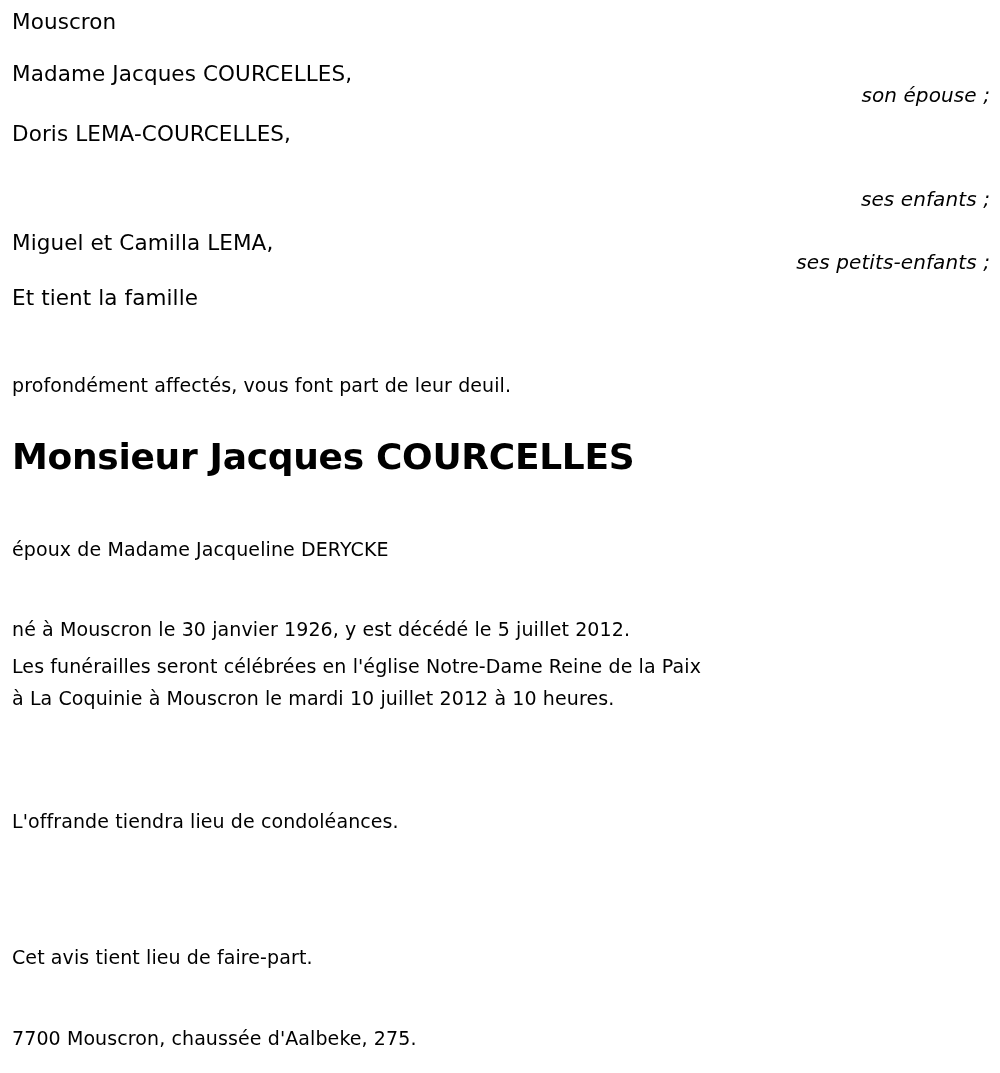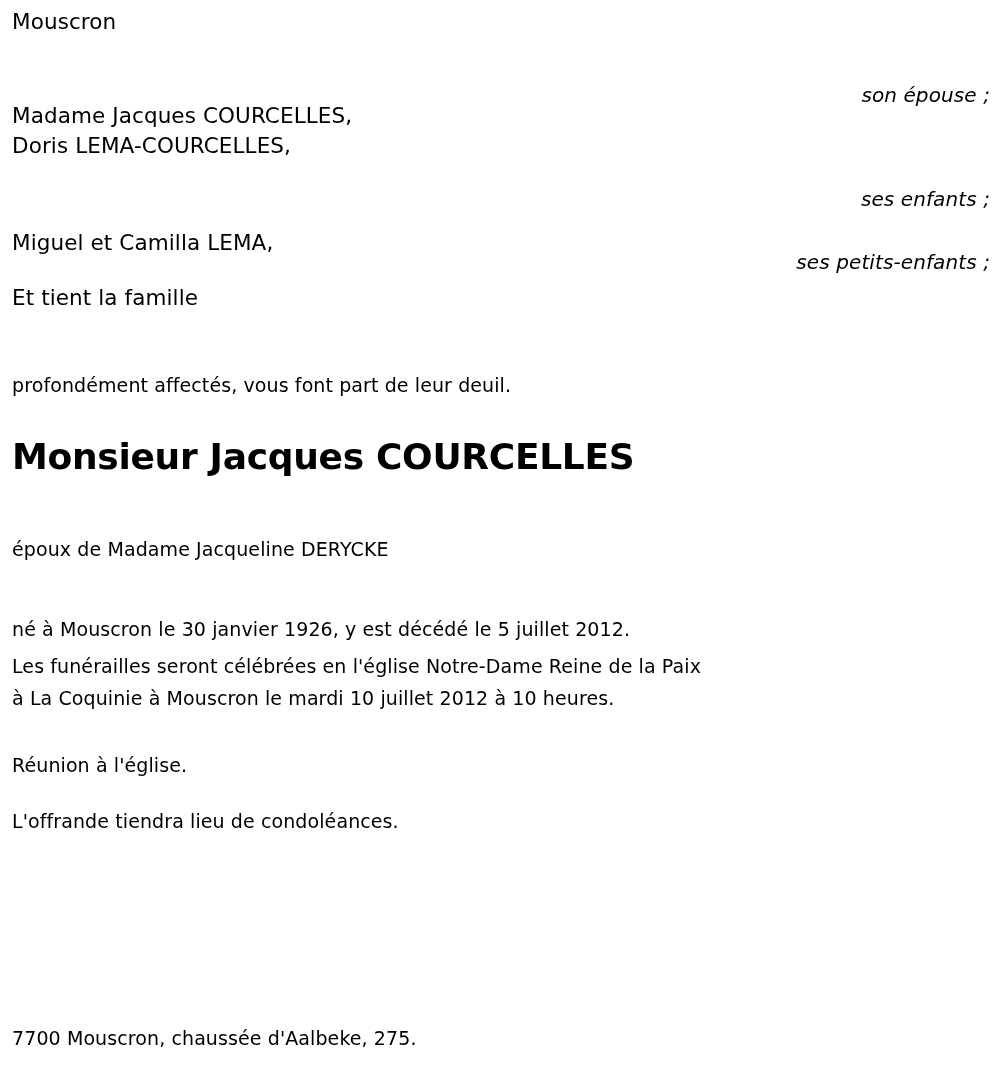--- a/index.html
+++ b/index.html
@@ -79,23 +79,23 @@
     font-size: 19px;
     line-height: 32px;
     letter-spacing: 0.1px;
     color: #000;
   }
 
   .para.nowrap { white-space: nowrap; width: auto; }
 
   
   .y-mouscron      { top: 9px; }
-  .y-madame        { top: 61px; margin-top: 42px; }
+  .y-madame        { top: 61px; }
   .y-epouse        { top: 82px; }
-  .y-doris         { top: 121px; margin-top: 12px; }
+  .y-doris         { top: 121px; }
   .y-michel        { top: 155px; }
   .y-enfants       { top: 186px; text-align: center; }
   .y-miguel        { top: 230px; }
   .y-petits        { top: 249px; }
   .y-famille       { top: 285px; }
   .y-affectes      { top: 369px; }
   .y-headline      { top: 438px; }
   .y-epoux         { top: 533px; }
   .y-ne            { top: 613px; }
   .y-funerailles   { top: 650px; }
@@ -128,21 +128,21 @@
   <div class="para nowrap y-affectes">profondément affectés, vous font part de leur deuil.</div>
 
   <div class="headline y-headline">Monsieur Jacques COURCELLES</div>
 
   <div class="para nowrap y-epoux">époux de Madame Jacqueline DERYCKE</div>
 
   <div class="para nowrap y-ne">né à Mouscron le 30 janvier 1926, y est décédé le 5 juillet 2012.</div>
 
   <div class="para y-funerailles">Les funérailles seront célébrées en l'église Notre-Dame Reine de la Paix à La Coquinie à Mouscron le mardi 10 juillet 2012 à 10 heures.</div>
 
-  <div class="para nowrap y-reunion">Réunion à l'église.</div>
 
   <div class="para nowrap y-offrande">L'offrande tiendra lieu de condoléances.</div>
 
 
+  <div class="para nowrap y-faire-part">Cet avis tient lieu de faire-part.</div>
 
   <div class="para nowrap y-adresse">7700 Mouscron, chaussée d'Aalbeke, 275.</div>
 
 </div>
 
 </body></html>

